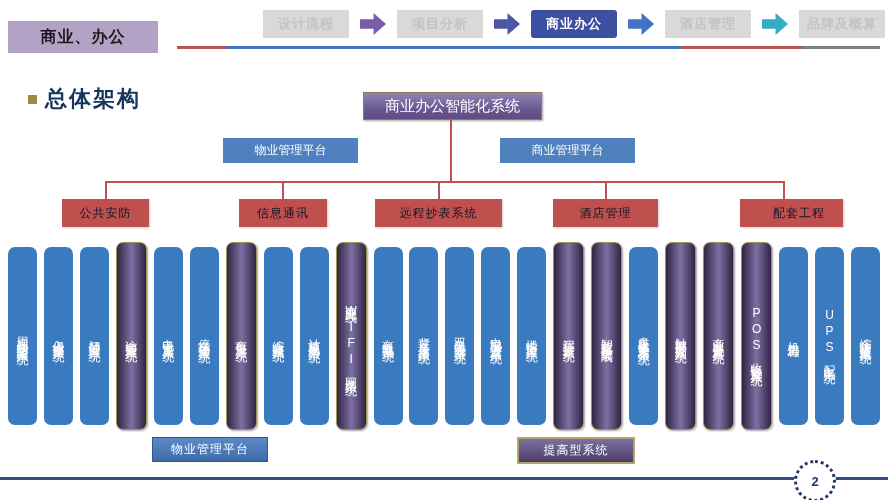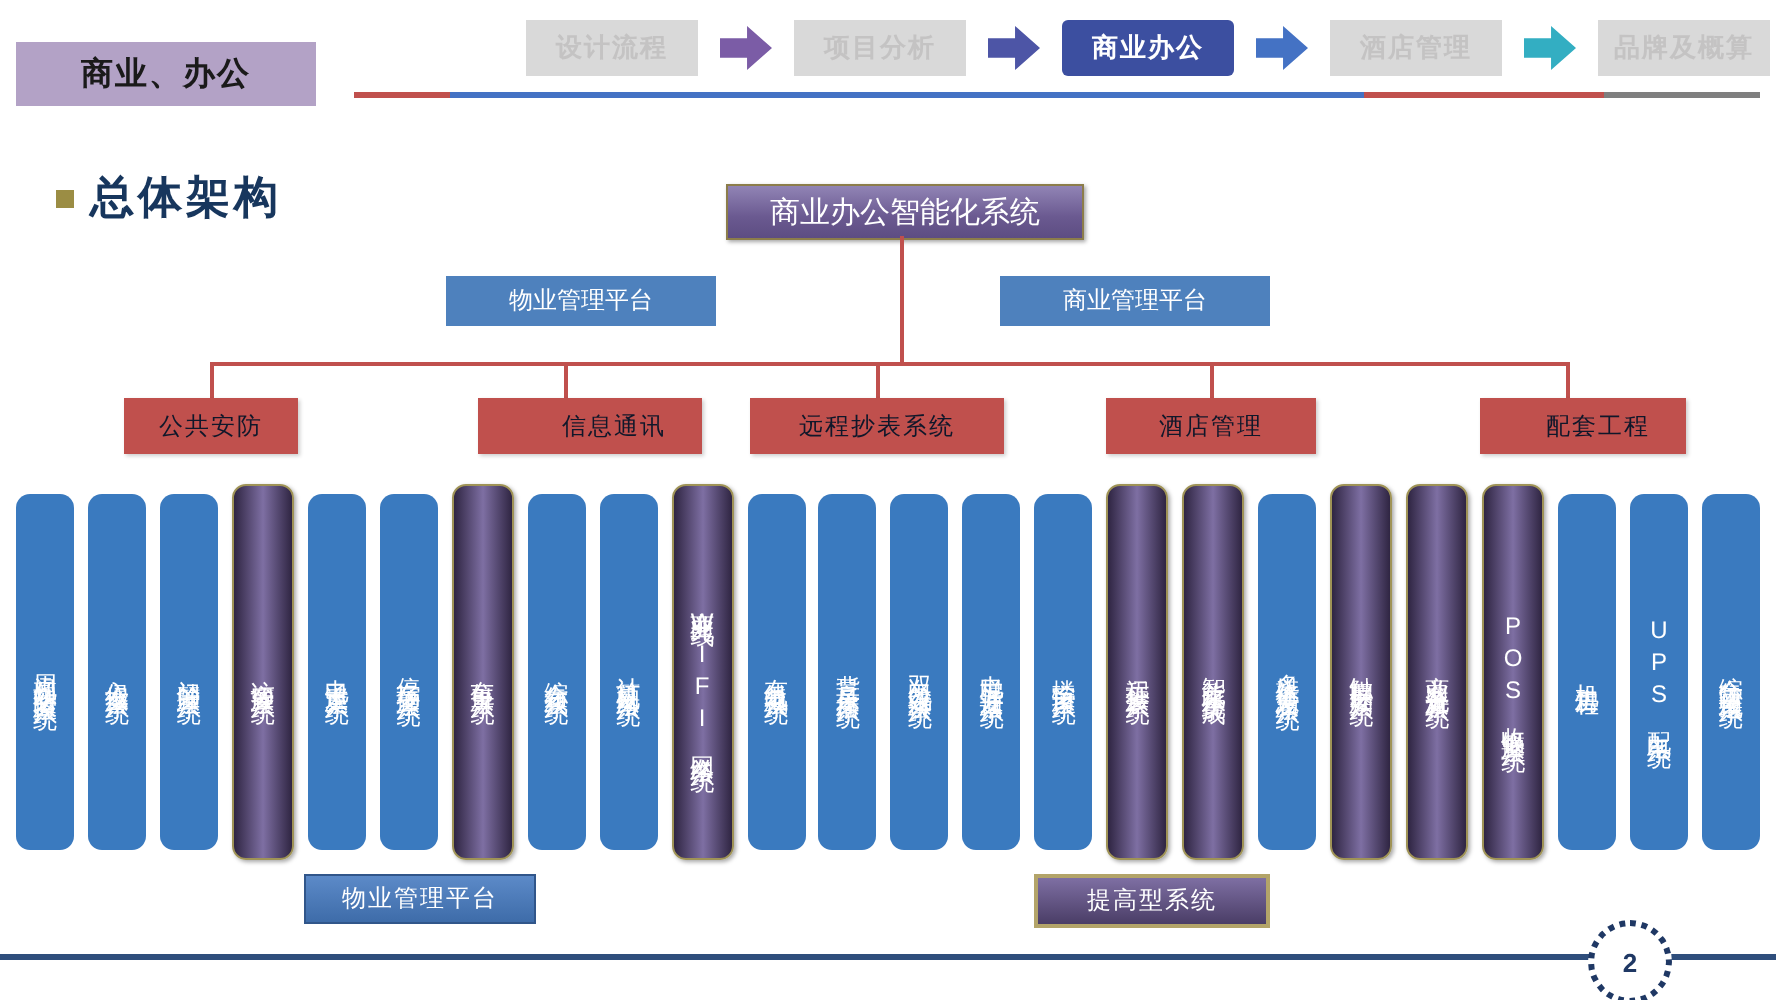--- a/index.html
+++ b/index.html
@@ -127,21 +127,21 @@
       <div class="drop" style="left: 604.5px;"></div>
       <div class="drop" style="left: 783px;"></div>
     </div>
 
   <div>
       <div class="plat-box" style="left: 223px;">物业管理平台</div>
       <div class="plat-box" style="left: 500px;">商业管理平台</div>
     </div>
   <div>
       <div class="cat-box" style="left: 62px; width: 87px;">公共安防</div>
-      <div class="cat-box" style="left: 239px; width: 88px; padding-left: 24px;">信息通讯</div>
+      <div class="cat-box" style="left: 239px; width: 88px;">信息通讯</div>
       <div class="cat-box" style="left: 375px; width: 127px;">远程抄表系统</div>
       <div class="cat-box" style="left: 553px; width: 105px;">酒店管理</div>
       <div class="cat-box" style="left: 740px; width: 88px; padding-left: 15px;">配套工程</div>
     </div>
 
   <div class="systems">
       <div class="col basic">
         <span>周视频安防监控系统</span>
       </div>
       <div class="col basic">

